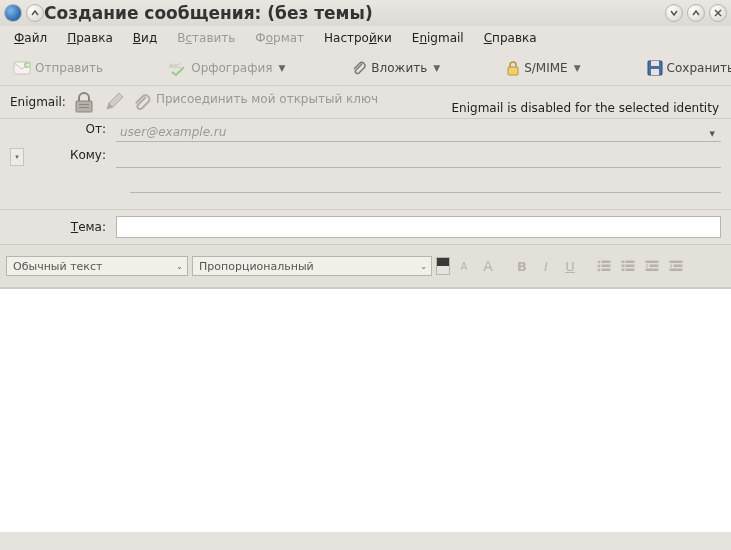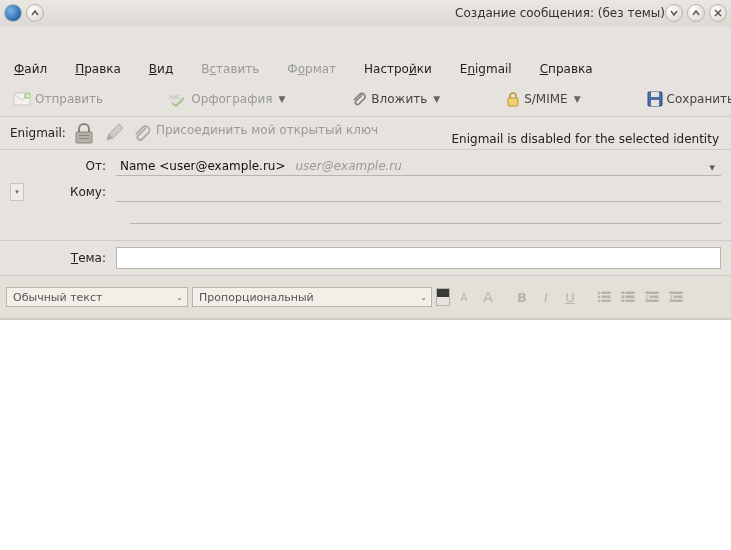--- a/index.html
+++ b/index.html
@@ -13,21 +13,21 @@
 
   
   .titlebar {
     height: 26px;
     display: flex;
     align-items: center;
     padding: 0 4px;
     background: linear-gradient(#eae7e2, #ddd9d4);
   }
   .tb-left, .tb-right { display: flex; gap: 4px; }
-  .tb-center { flex: 1; text-align: right; font-weight: normal; font-size: 12px; color: #333; }
+  .tb-center { flex: 1; text-align: left; font-weight: bold; font-size: 17px; color: #333; }
   .tb-btn {
     width: 18px; height: 18px;
     border: 1px solid #b8b4ae;
     border-radius: 10px;
     background: radial-gradient(circle at 30% 30%, #fff 0%, #f0ede8 40%, #d7d3cc 100%);
     display: flex; align-items: center; justify-content: center;
     font-size: 10px; color: #555;
   }
   .tb-appicon {
     width: 18px; height: 18px;
@@ -35,22 +35,21 @@
     background: radial-gradient(circle at 35% 35%, #7eb6e8 0%, #1d5fa5 80%);
     border: 1px solid #b8b4ae;
   }
 
   
   .menubar {
     height: 24px;
     display: flex;
     align-items: center;
     padding: 0 8px;
-    gap: 16px;
-    margin-top: 31px;
+    gap: 8px;
   }
   .menubar .mitem { padding: 2px 6px; cursor: default; }
   .menubar .disabled { color: #999; }
   .accel { text-decoration: underline; }
 
   
   .toolbar {
     height: 36px;
     display: flex;
     align-items: center;
@@ -89,21 +88,21 @@
   .ebar-spacer { flex: 1; }
   .ebar-status { color: #222; padding-right: 6px; white-space: nowrap; margin-top: 12px; }
 
   
   .headers {
     background: #e6e3de;
     border-top: 1px solid #cfccc5;
     border-bottom: 1px solid #cfccc5;
     padding: 3px 10px 8px 10px;
   }
-  .hrow { display: flex; align-items: center; height: 26px; gap: 6px; }
+  .hrow { display: flex; height: 26px; gap: 6px; }
   .hlabel { width: 100px; text-align: right; color: #222; padding-right: 4px; }
   .hfield {
     flex: 1;
     height: 20px;
     border-bottom: 1px solid #b8b4ae;
     display: flex;
     align-items: center;
     padding: 0 4px;
     font-size: 12px;
   }
@@ -297,21 +296,20 @@
   </div>
   <div class="ebar-spacer"></div>
   <span class="ebar-status">Enigmail is disabled for the selected identity</span>
 </div>
 
 <div class="headers">
   <div class="hrow">
     <span class="hlabel">От:</span>
     <div class="hfield">
       <div class="from-line">
-        <span class="from-name">Name &lt;user@example.ru&gt;</span>
         <span class="from-mail">user@example.ru</span>
         <span class="from-arrow">▼</span>
       </div>
     </div>
   </div>
   <div class="hrow">
     <div class="to-type">▾</div>
     <span class="hlabel" style="width:80px">Кому:</span>
     <div class="hfield">
       <span></span>

